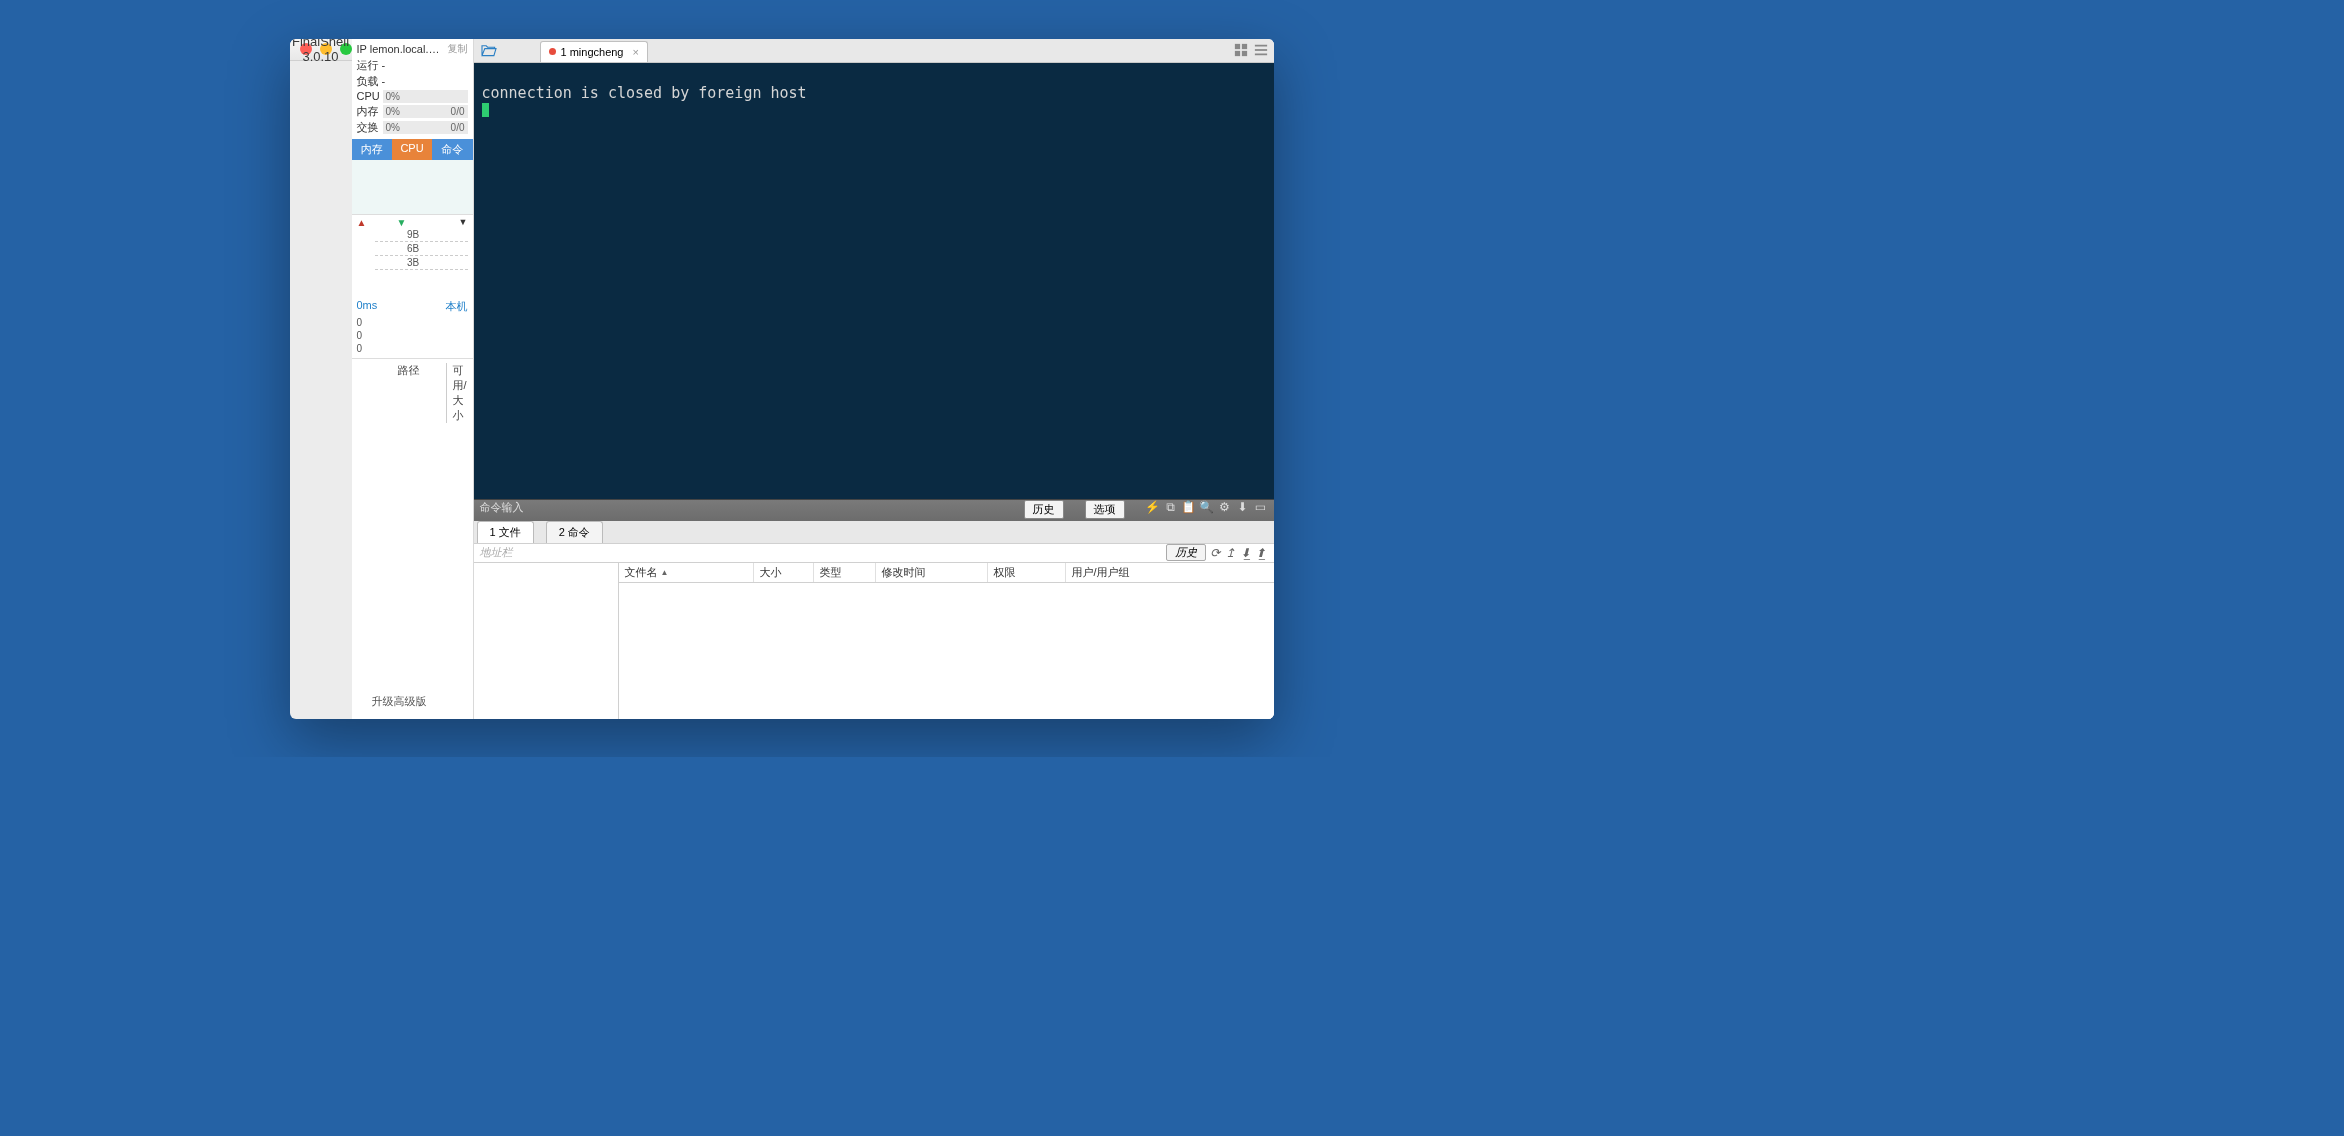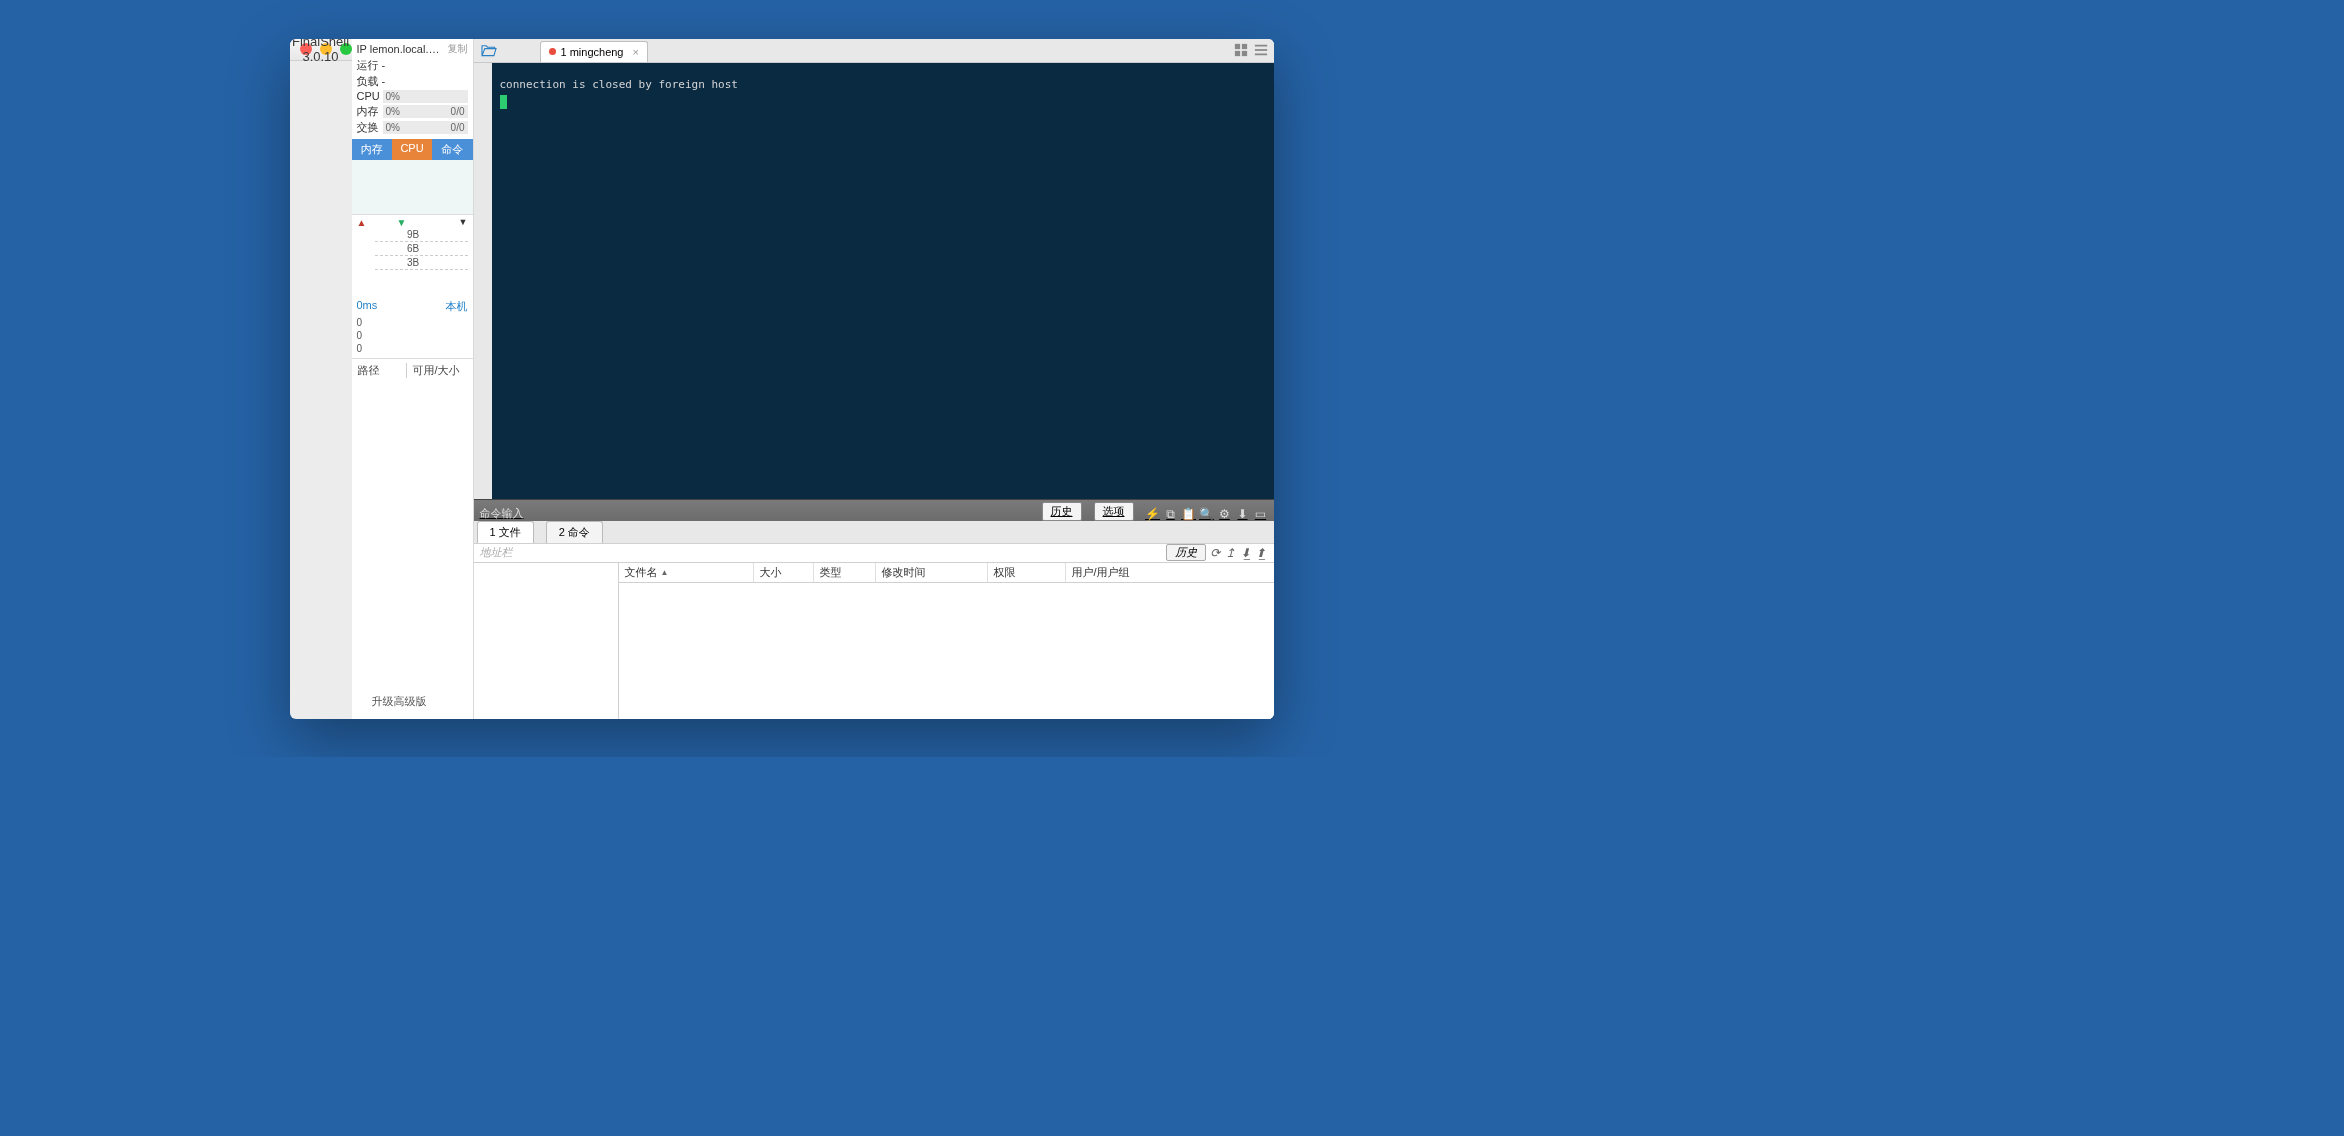--- a/index.html
+++ b/index.html
@@ -57,38 +57,38 @@
 .sb-net-head { display: flex; gap: 30px; align-items: center; }
 .arrow-up { color: #c0392b; font-size: 10px; }
 .arrow-down { color: #27ae60; font-size: 10px; }
 .net-caret { margin-left: auto; color: #333; font-size: 9px; }
 .net-scale { font-size: 10px; color: #555; padding-left: 2px; line-height: 13px; text-align: center; }
 .net-line { border-top: 1px dashed #ccc; margin: 0 0 0 18px; }
 .sb-ping { padding: 3px 5px 2px; display: flex; justify-content: space-between; margin-top: 24px; }
 .ping-ms { color: #1e7fc9; }
 .ping-host { color: #1e7fc9; }
 .ping-scale { padding: 0 5px 3px; font-size: 10px; color: #555; line-height: 13px; }
-.sb-disk { border-top: 1px solid #ddd; }
+.sb-disk { border-top: 1px solid #ddd; padding-left: 40px; }
 .disk-head { display: flex; padding: 4px 6px; font-size: 11px; color: #444; }
 .disk-path { flex: 0 0 48px; }
 .disk-sep { border-left: 1px solid #ccc; padding-left: 6px; flex: 1; }
 .sb-spacer { flex: 1; }
 .sb-upgrade { padding: 6px 20px 10px; font-size: 11px; color: #555; }
 .main { flex: 1; display: flex; flex-direction: column; background: #e8e8e8; }
 .tabbar { height: 24px; display: flex; align-items: stretch; background: #e8e8e8; border-bottom: 1px solid #c8c8c8; gap: 36px; }
 .folder-icon { width: 30px; display: flex; align-items: center; justify-content: center; }
 .folder-icon svg { width: 18px; height: 14px; }
 .conn-tab { background: #fff; border: 1px solid #c0c0c0; border-bottom: none; border-radius: 3px 3px 0 0; padding: 3px 8px; display: flex; align-items: center; gap: 5px; font-size: 11px; margin-top: 2px; }
 .dot-red { width: 7px; height: 7px; background: #e74c3c; border-radius: 50%; }
 .tab-close { color: #999; margin-left: 4px; cursor: pointer; }
 .tabbar-right { margin-left: auto; display: flex; align-items: center; gap: 6px; padding-right: 6px; }
 .grid-icon, .list-icon { width: 14px; height: 14px; color: #666; }
-.terminal { flex: 1; background: #0a2a42; color: #d5d5d5; font-family: Menlo, Consolas, monospace; font-size: 11px; padding: 14px 8px; line-height: 16px; overflow: hidden; position: relative; margin-left: 18px; }
+.terminal { flex: 1; background: #0a2a42; color: #d5d5d5; font-family: Menlo, Consolas, monospace; font-size: 15px; padding: 22px 8px; line-height: 16px; overflow: hidden; position: relative; }
 .cursor { display: inline-block; width: 7px; height: 14px; background: #2ecc71; vertical-align: bottom; }
-.cmdbar { height: 22px; background: linear-gradient(#7a7a7a, #6c6c6c); display: flex; align-items: flex-end; padding: 0 6px; gap: 12px; border-top: 1px solid #444; text-decoration: underline; }
+.cmdbar { height: 22px; background: linear-gradient(#7a7a7a, #6c6c6c); display: flex; align-items: flex-start; padding: 0 6px; gap: 21px; border-top: 1px solid #444; }
 .cmd-input { flex: 1; font-size: 11px; color: #ddd; }
 .cmd-btn { background: #f4f4f4; border: 1px solid #888; border-radius: 2px; font-size: 11px; padding: 1px 8px; cursor: pointer; }
 .cmd-icons { display: flex; gap: 4px; align-items: center; }
 .cmd-icons span { width: 14px; height: 14px; display: flex; align-items: center; justify-content: center; color: #ddd; cursor: pointer; font-size: 12px; }
 .bolt { color: #ff5a00; }
 .bottom-tabs { height: 22px; display: flex; align-items: flex-end; background: #e8e8e8; padding-left: 3px; }
 .btab { background: #f4f4f4; border: 1px solid #bbb; border-bottom: none; border-radius: 3px 3px 0 0; padding: 3px 12px; font-size: 11px; margin-right: 12px; cursor: pointer; }
 .btab.active { background: #fff; }
 .addrbar { height: 20px; background: #fff; border-top: 1px solid #d0d0d0; border-bottom: 1px solid #d0d0d0; display: flex; align-items: center; font-style: italic; }
 .addr-input { flex: 1; padding: 0 6px; font-size: 11px; color: #aaa; }

